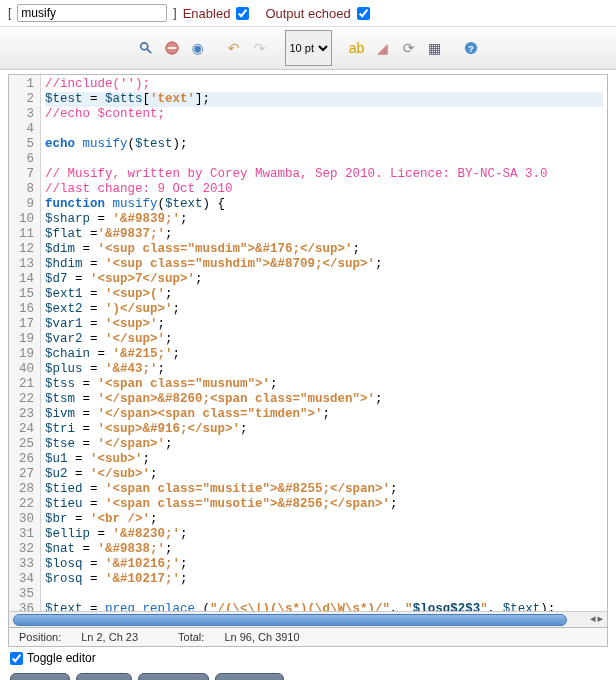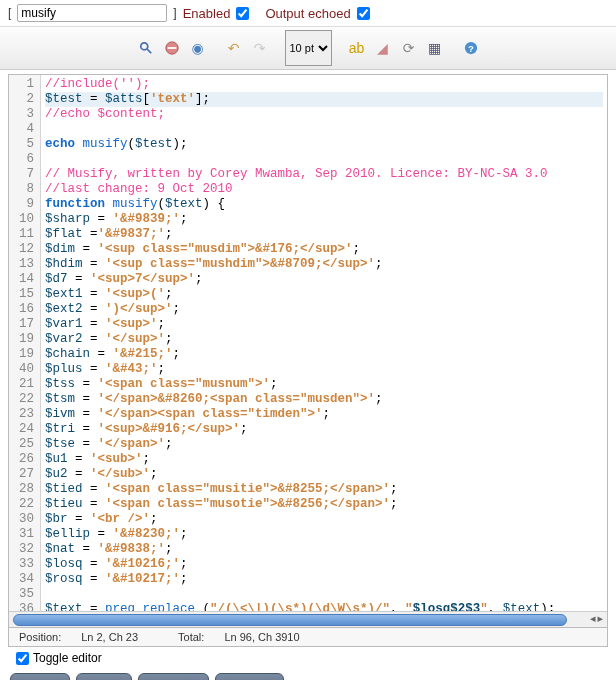--- a/index.html
+++ b/index.html
@@ -120,21 +120,21 @@
     font-size: 11px;
     color: #333;
     background: #f7f7f7;
     border-top: 1px solid #ddd;
     margin: 0 8px;
     border: 1px solid #bbb;
     border-top: 0;
   }
   .status .group { display: flex; gap: 20px; }
   .toggle-row {
-    padding: 4px 16px;
+    padding: 4px 10px;
     display: flex;
     align-items: center;
     gap: 4px;
     font-size: 12px;
   }
   .footer {
     display: flex;
     align-items: center;
     padding: 4px 10px 6px 10px;
     gap: 6px;

